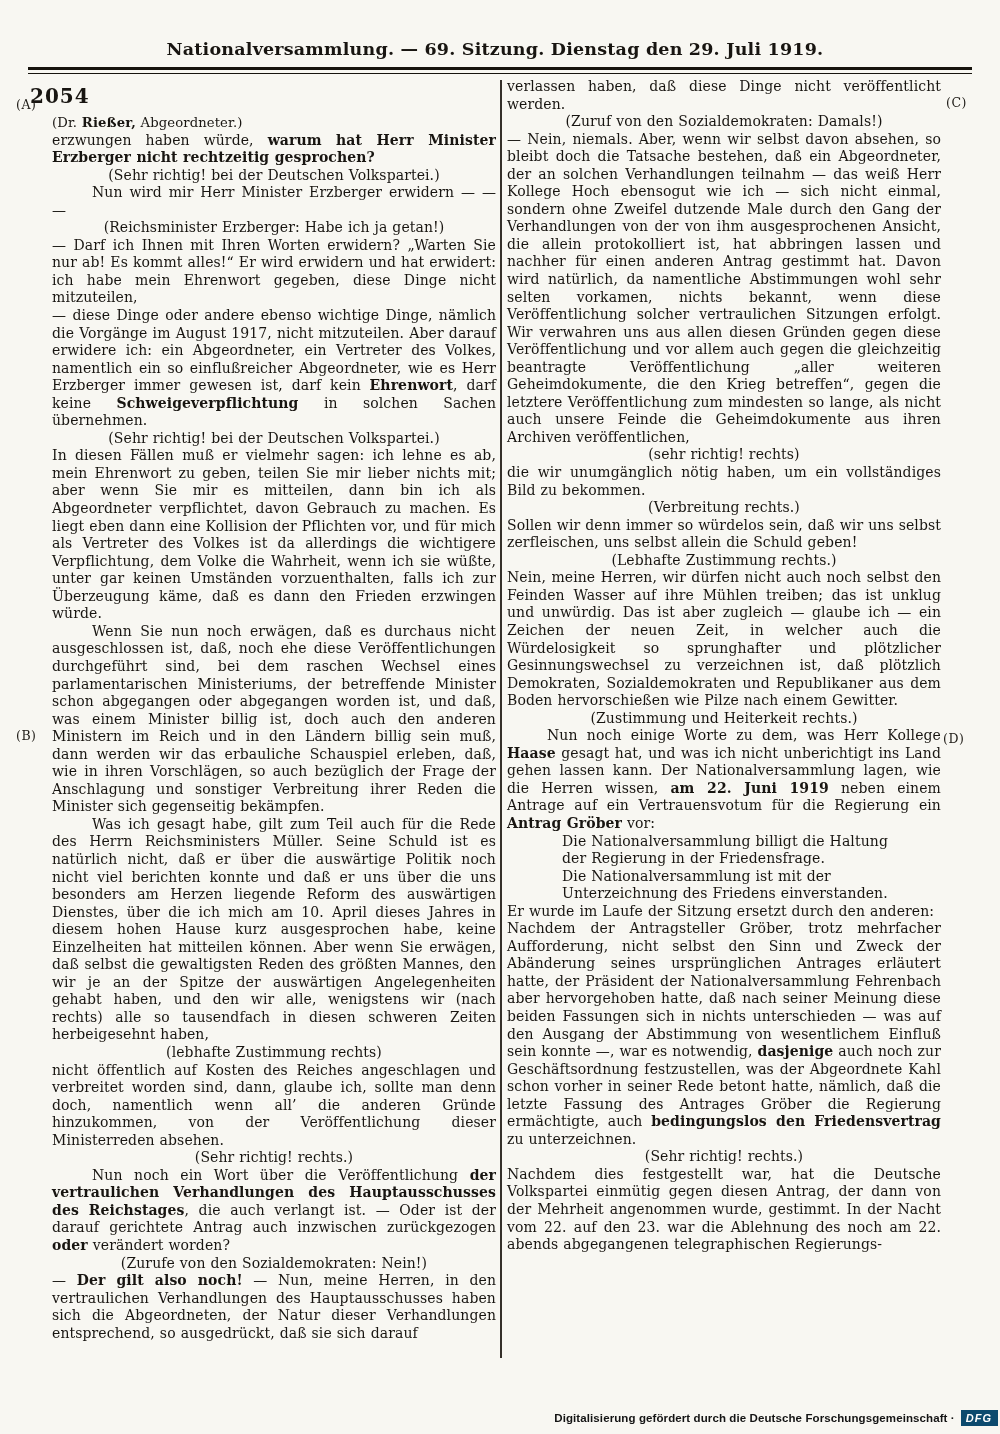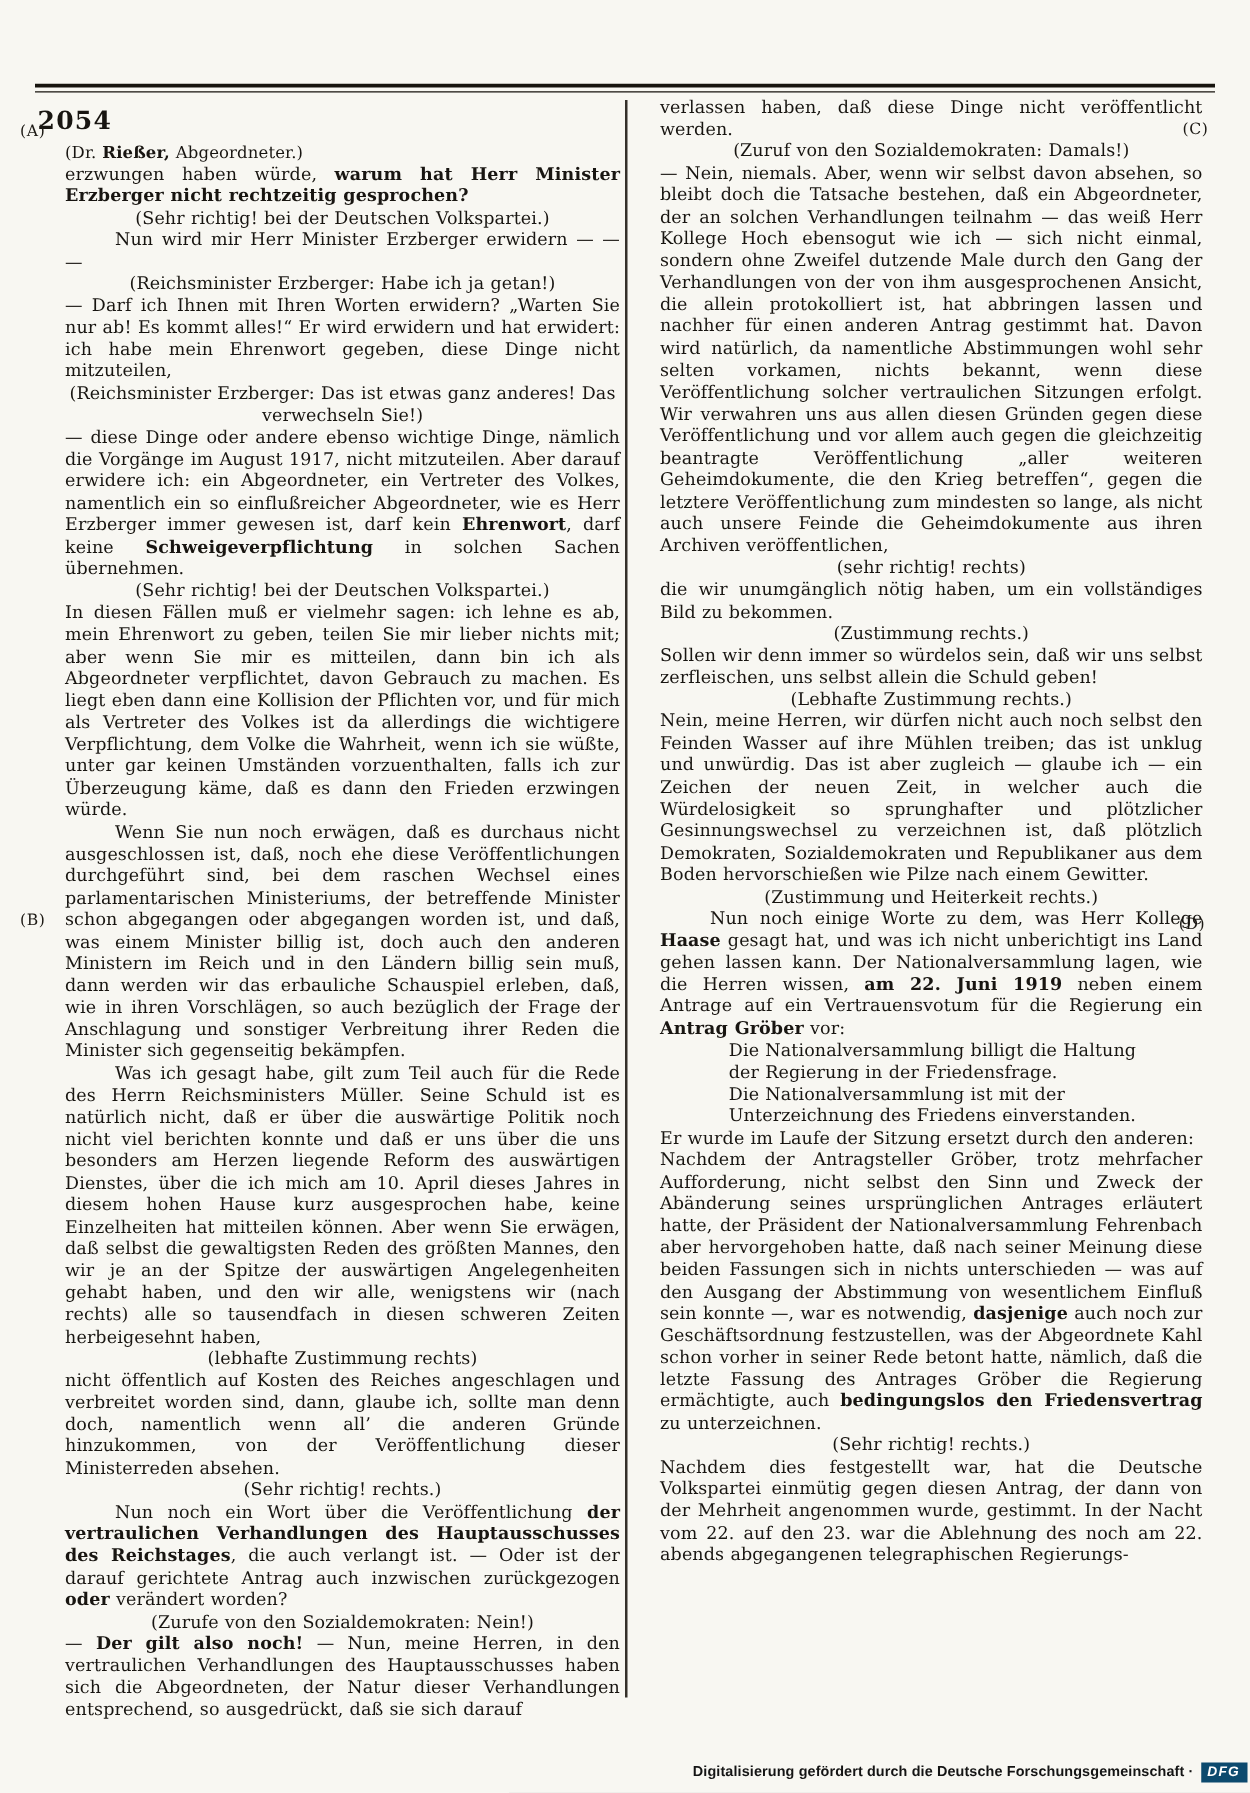--- a/index.html
+++ b/index.html
@@ -33,21 +33,21 @@
   .ml-c{left:946px;top:95px;}
   .ml-d{left:943px;top:731px;}
   
   .column{
     position:absolute;top:78px;
     font-size:14px;line-height:17.55px;
     text-align:justify;letter-spacing:.1px;word-spacing:.4px;
     hyphens:auto;-webkit-hyphens:auto;
   }
   .column-left{left:52px;width:444px;}
-  .column-right{left:507px;width:434px;margin-left:21px;}
+  .column-right{left:507px;width:434px;}
   p.block{margin:0;padding:0;}
   p.speaker{font-size:13.2px;margin-top:36px;}
   p.indent{text-indent:40px;}
   p.stage{text-align:center;text-indent:0;}
   p.quote{margin-left:55px;margin-right:28px;text-align:left;}
   .b{font-weight:bold;}
   
   .footer{
     position:absolute;right:2px;bottom:8px;
     display:flex;align-items:center;gap:6px;
@@ -62,57 +62,57 @@
     font-size:11px;font-weight:bold;font-style:italic;
     padding:2px 6px 2px 5px;letter-spacing:1px;line-height:12px;
   }
 </style>
 </head>
 <body>
 
 <div class="page">
 
   <div class="page-number">2054</div>
+  <div class="header-title">Nationalversammlung. — 69. Sitzung. Dienstag den 29. Juli 1919.</div>
   <div class="rule rule-thick"></div>
   <div class="rule rule-thin"></div>
 
   <div class="margin-letter ml-a">(A)</div>
   <div class="margin-letter ml-b">(B)</div>
   <div class="margin-letter ml-c">(C)</div>
   <div class="margin-letter ml-d">(D)</div>
 
   <div class="col-divider"></div>
 
   <section class="column column-left" id="col-left">
       <p class="block speaker"><span>(Dr. </span><span class="b">Rießer,</span><span> Abgeordneter.)</span></p>
       <p class="block para"><span>erzwungen haben würde, </span><span class="b">warum hat Herr Minister Erzberger nicht rechtzeitig gesprochen?</span></p>
       <p class="block stage"><span>(Sehr richtig! bei der Deutschen Volkspartei.)</span></p>
       <p class="block para indent"><span>Nun wird mir Herr Minister Erzberger erwidern — — —</span></p>
       <p class="block stage"><span>(Reichsminister Erzberger: Habe ich ja getan!)</span></p>
       <p class="block para"><span>— Darf ich Ihnen mit Ihren Worten erwidern? „Warten Sie nur ab! Es kommt alles!“ Er wird erwidern und hat erwidert: ich habe mein Ehrenwort gegeben, diese Dinge nicht mitzuteilen,</span></p>
-      <p class="block stage"><span>(Reichsminister Erzberger: Das ist etwas ganz anderes! Das verwechseln Sie!)</span></p>
       <p class="block para"><span>— diese Dinge oder andere ebenso wichtige Dinge, nämlich die Vorgänge im August 1917, nicht mitzuteilen. Aber darauf erwidere ich: ein Abgeordneter, ein Vertreter des Volkes, namentlich ein so einflußreicher Abgeordneter, wie es Herr Erzberger immer gewesen ist, darf kein </span><span class="b">Ehrenwort</span><span>, darf keine </span><span class="b">Schweigeverpflichtung</span><span> in solchen Sachen übernehmen.</span></p>
       <p class="block stage"><span>(Sehr richtig! bei der Deutschen Volkspartei.)</span></p>
       <p class="block para"><span>In diesen Fällen muß er vielmehr sagen: ich lehne es ab, mein Ehrenwort zu geben, teilen Sie mir lieber nichts mit; aber wenn Sie mir es mitteilen, dann bin ich als Abgeordneter verpflichtet, davon Gebrauch zu machen. Es liegt eben dann eine Kollision der Pflichten vor, und für mich als Vertreter des Volkes ist da allerdings die wichtigere Verpflichtung, dem Volke die Wahrheit, wenn ich sie wüßte, unter gar keinen Umständen vorzuenthalten, falls ich zur Überzeugung käme, daß es dann den Frieden erzwingen würde.</span></p>
       <p class="block para indent"><span>Wenn Sie nun noch erwägen, daß es durchaus nicht ausgeschlossen ist, daß, noch ehe diese Veröffentlichungen durchgeführt sind, bei dem raschen Wechsel eines parlamentarischen Ministeriums, der betreffende Minister schon abgegangen oder abgegangen worden ist, und daß, was einem Minister billig ist, doch auch den anderen Ministern im Reich und in den Ländern billig sein muß, dann werden wir das erbauliche Schauspiel erleben, daß, wie in ihren Vorschlägen, so auch bezüglich der Frage der Anschlagung und sonstiger Verbreitung ihrer Reden die Minister sich gegenseitig bekämpfen.</span></p>
       <p class="block para indent"><span>Was ich gesagt habe, gilt zum Teil auch für die Rede des Herrn Reichsministers Müller. Seine Schuld ist es natürlich nicht, daß er über die auswärtige Politik noch nicht viel berichten konnte und daß er uns über die uns besonders am Herzen liegende Reform des auswärtigen Dienstes, über die ich mich am 10. April dieses Jahres in diesem hohen Hause kurz ausgesprochen habe, keine Einzelheiten hat mitteilen können. Aber wenn Sie erwägen, daß selbst die gewaltigsten Reden des größten Mannes, den wir je an der Spitze der auswärtigen Angelegenheiten gehabt haben, und den wir alle, wenigstens wir (nach rechts) alle so tausendfach in diesen schweren Zeiten herbeigesehnt haben,</span></p>
       <p class="block stage"><span>(lebhafte Zustimmung rechts)</span></p>
       <p class="block para"><span>nicht öffentlich auf Kosten des Reiches angeschlagen und verbreitet worden sind, dann, glaube ich, sollte man denn doch, namentlich wenn all’ die anderen Gründe hinzukommen, von der Veröffentlichung dieser Ministerreden absehen.</span></p>
       <p class="block stage"><span>(Sehr richtig! rechts.)</span></p>
       <p class="block para indent"><span>Nun noch ein Wort über die Veröffentlichung </span><span class="b">der vertraulichen Verhandlungen des Hauptausschusses des Reichstages</span><span>, die auch verlangt ist. — Oder ist der darauf gerichtete Antrag auch inzwischen zurückgezogen </span><span class="b">oder</span><span> verändert worden?</span></p>
       <p class="block stage"><span>(Zurufe von den Sozialdemokraten: Nein!)</span></p>
       <p class="block para"><span>— </span><span class="b">Der gilt also noch!</span><span> — Nun, meine Herren, in den vertraulichen Verhandlungen des Hauptausschusses haben sich die Abgeordneten, der Natur dieser Verhandlungen entsprechend, so ausgedrückt, daß sie sich darauf</span></p>
     </section>
   <section class="column column-right" id="col-right">
       <p class="block para"><span>verlassen haben, daß diese Dinge nicht veröffentlicht werden.</span></p>
       <p class="block stage"><span>(Zuruf von den Sozialdemokraten: Damals!)</span></p>
       <p class="block para"><span>— Nein, niemals. Aber, wenn wir selbst davon absehen, so bleibt doch die Tatsache bestehen, daß ein Abgeordneter, der an solchen Verhandlungen teilnahm — das weiß Herr Kollege Hoch ebensogut wie ich — sich nicht einmal, sondern ohne Zweifel dutzende Male durch den Gang der Verhandlungen von der von ihm ausgesprochenen Ansicht, die allein protokolliert ist, hat abbringen lassen und nachher für einen anderen Antrag gestimmt hat. Davon wird natürlich, da namentliche Abstimmungen wohl sehr selten vorkamen, nichts bekannt, wenn diese Veröffentlichung solcher vertraulichen Sitzungen erfolgt. Wir verwahren uns aus allen diesen Gründen gegen diese Veröffentlichung und vor allem auch gegen die gleichzeitig beantragte Veröffentlichung „aller weiteren Geheimdokumente, die den Krieg betreffen“, gegen die letztere Veröffentlichung zum mindesten so lange, als nicht auch unsere Feinde die Geheimdokumente aus ihren Archiven veröffentlichen,</span></p>
       <p class="block stage"><span>(sehr richtig! rechts)</span></p>
       <p class="block para"><span>die wir unumgänglich nötig haben, um ein vollständiges Bild zu bekommen.</span></p>
-      <p class="block stage"><span>(Zustimmung rechts.)</span></p>
+      <p class="block stage"><span>(Verbreitung rechts.)</span></p>
       <p class="block para"><span>Sollen wir denn immer so würdelos sein, daß wir uns selbst zerfleischen, uns selbst allein die Schuld geben!</span></p>
       <p class="block stage"><span>(Lebhafte Zustimmung rechts.)</span></p>
       <p class="block para"><span>Nein, meine Herren, wir dürfen nicht auch noch selbst den Feinden Wasser auf ihre Mühlen treiben; das ist unklug und unwürdig. Das ist aber zugleich — glaube ich — ein Zeichen der neuen Zeit, in welcher auch die Würdelosigkeit so sprunghafter und plötzlicher Gesinnungswechsel zu verzeichnen ist, daß plötzlich Demokraten, Sozialdemokraten und Republikaner aus dem Boden hervorschießen wie Pilze nach einem Gewitter.</span></p>
       <p class="block stage"><span>(Zustimmung und Heiterkeit rechts.)</span></p>
       <p class="block para indent"><span>Nun noch einige Worte zu dem, was Herr Kollege </span><span class="b">Haase</span><span> gesagt hat, und was ich nicht unberichtigt ins Land gehen lassen kann. Der Nationalversammlung lagen, wie die Herren wissen, </span><span class="b">am 22. Juni 1919</span><span> neben einem Antrage auf ein Vertrauensvotum für die Regierung ein </span><span class="b">Antrag Gröber</span><span> vor:</span></p>
       <p class="block quote"><span>Die Nationalversammlung billigt die Haltung der Regierung in der Friedensfrage.</span></p>
       <p class="block quote"><span>Die Nationalversammlung ist mit der Unterzeichnung des Friedens einverstanden.</span></p>
       <p class="block para"><span>Er wurde im Laufe der Sitzung ersetzt durch den anderen:</span></p>
       <p class="block para"><span>Nachdem der Antragsteller Gröber, trotz mehrfacher Aufforderung, nicht selbst den Sinn und Zweck der Abänderung seines ursprünglichen Antrages erläutert hatte, der Präsident der Nationalversammlung Fehrenbach aber hervorgehoben hatte, daß nach seiner Meinung diese beiden Fassungen sich in nichts unterschieden — was auf den Ausgang der Abstimmung von wesentlichem Einfluß sein konnte —, war es notwendig, </span><span class="b">dasjenige</span><span> auch noch zur Geschäftsordnung festzustellen, was der Abgeordnete Kahl schon vorher in seiner Rede betont hatte, nämlich, daß die letzte Fassung des Antrages Gröber die Regierung ermächtigte, auch </span><span class="b">bedingungslos den Friedensvertrag</span><span> zu unterzeichnen.</span></p>
       <p class="block stage"><span>(Sehr richtig! rechts.)</span></p>

